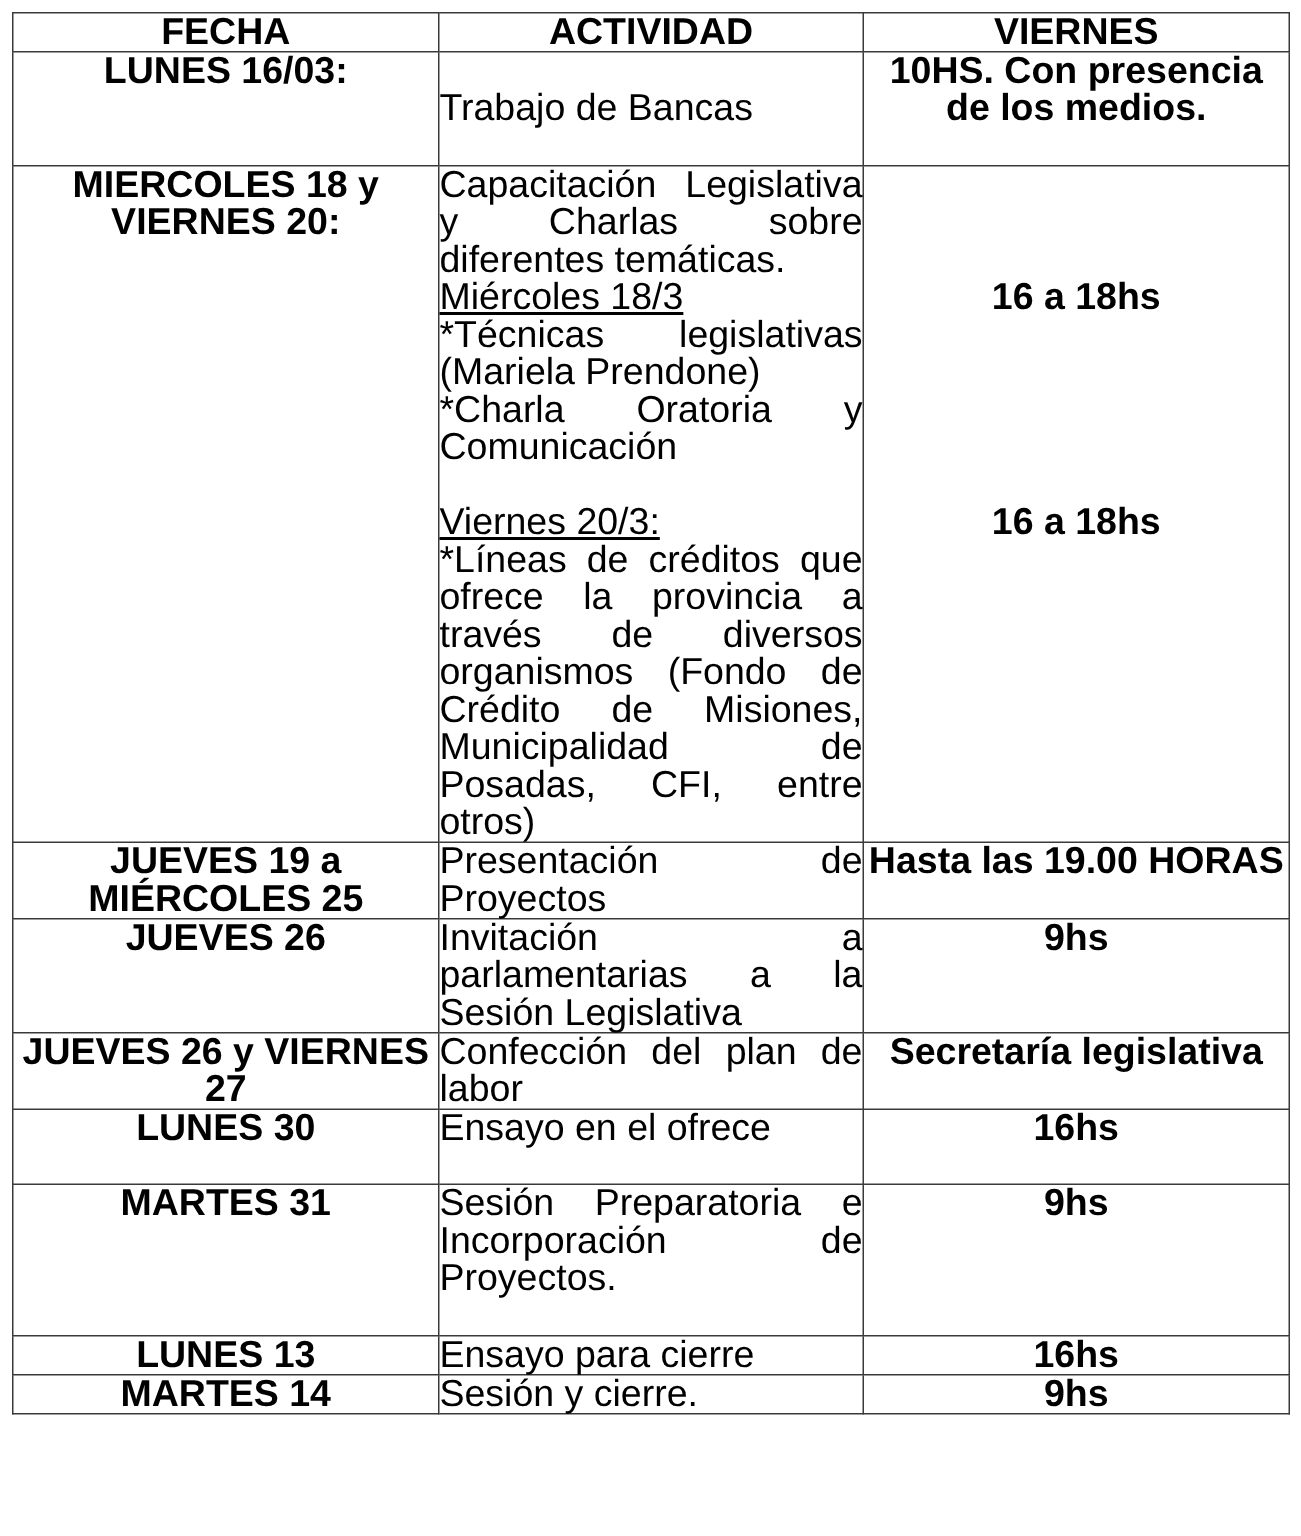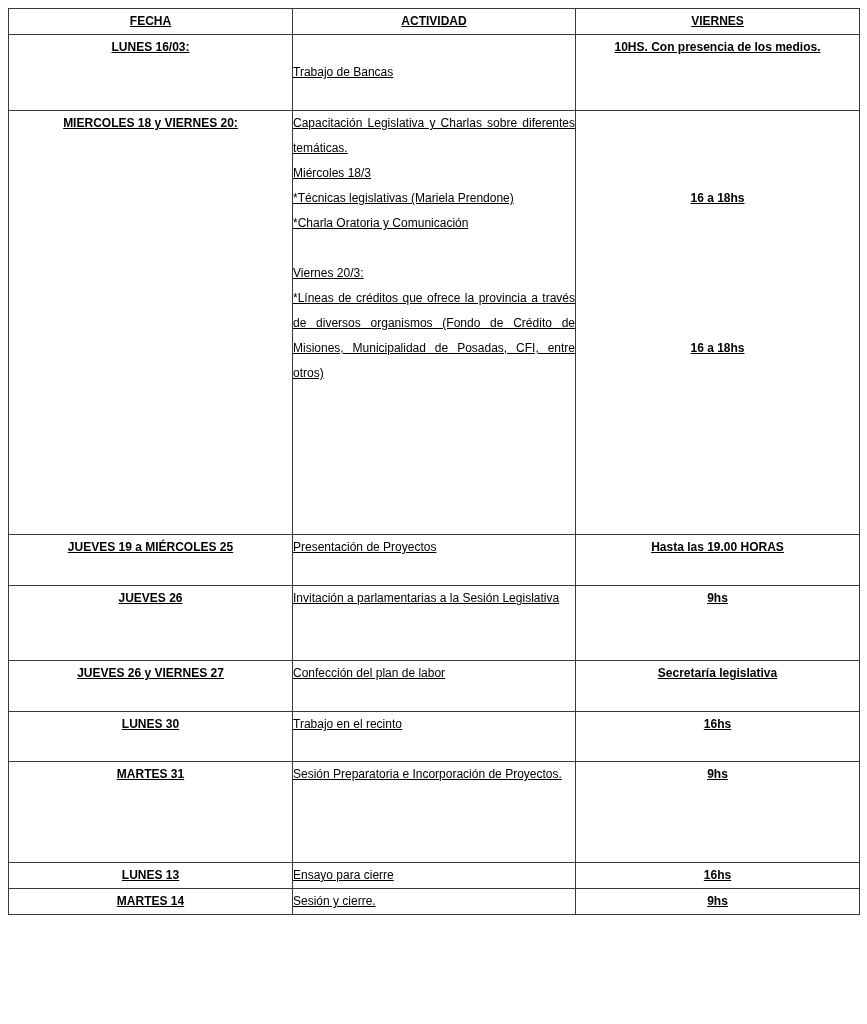--- a/index.html
+++ b/index.html
@@ -20,23 +20,22 @@
       left: 8px;
       top: 8px;
       width: 851px;
       border-collapse: collapse;
       table-layout: fixed;
     }
     table.schedule td, table.schedule th {
       border: 1.3px solid #3a3a3a;
       vertical-align: top;
       padding: 0;
-      font-size: 12px;
+      font-size: 25px;
       line-height: 25px;
-      text-decoration: underline;
     }
     col.c-fecha { width: 284px; }
     col.c-act { width: 283px; }
     col.c-hor { width: 284px; }
 
     th {
       font-weight: bold;
       text-align: center;
       height: 25px;
       line-height: 24px;
@@ -124,21 +123,21 @@
     </tr>
 
     <tr style="height:51px;padding-left:19px;">
       <td class="fecha">JUEVES 26 y VIERNES 27</td>
       <td class="act">Confección del plan de labor</td>
       <td class="hor">Secretaría legislativa</td>
     </tr>
 
     <tr style="height:50px;margin-left:24px;">
       <td class="fecha">LUNES 30</td>
-      <td class="act">Trabajo en el recinto</td>
+      <td class="act">Ensayo en el ofrece</td>
       <td class="hor">16hs</td>
     </tr>
 
     <tr style="height:101px;">
       <td class="fecha">MARTES 31</td>
       <td class="act">Sesión Preparatoria e Incorporación de Proyectos.</td>
       <td class="hor">9hs</td>
     </tr>
 
 

